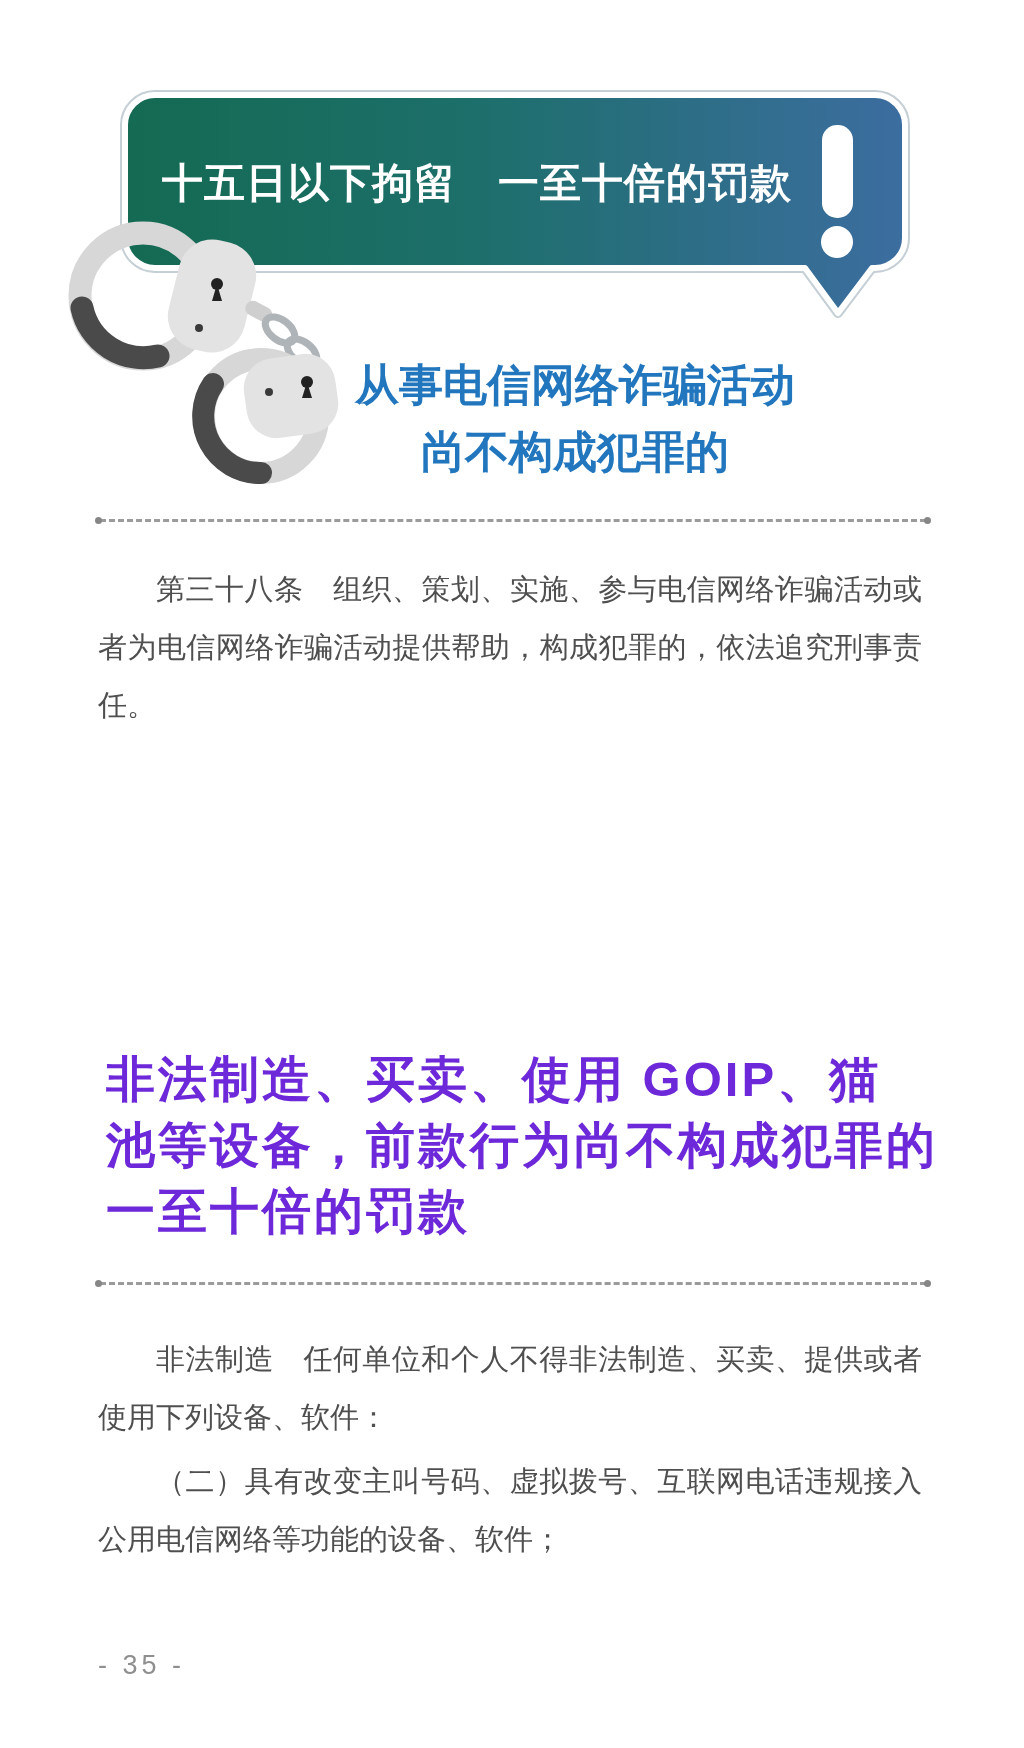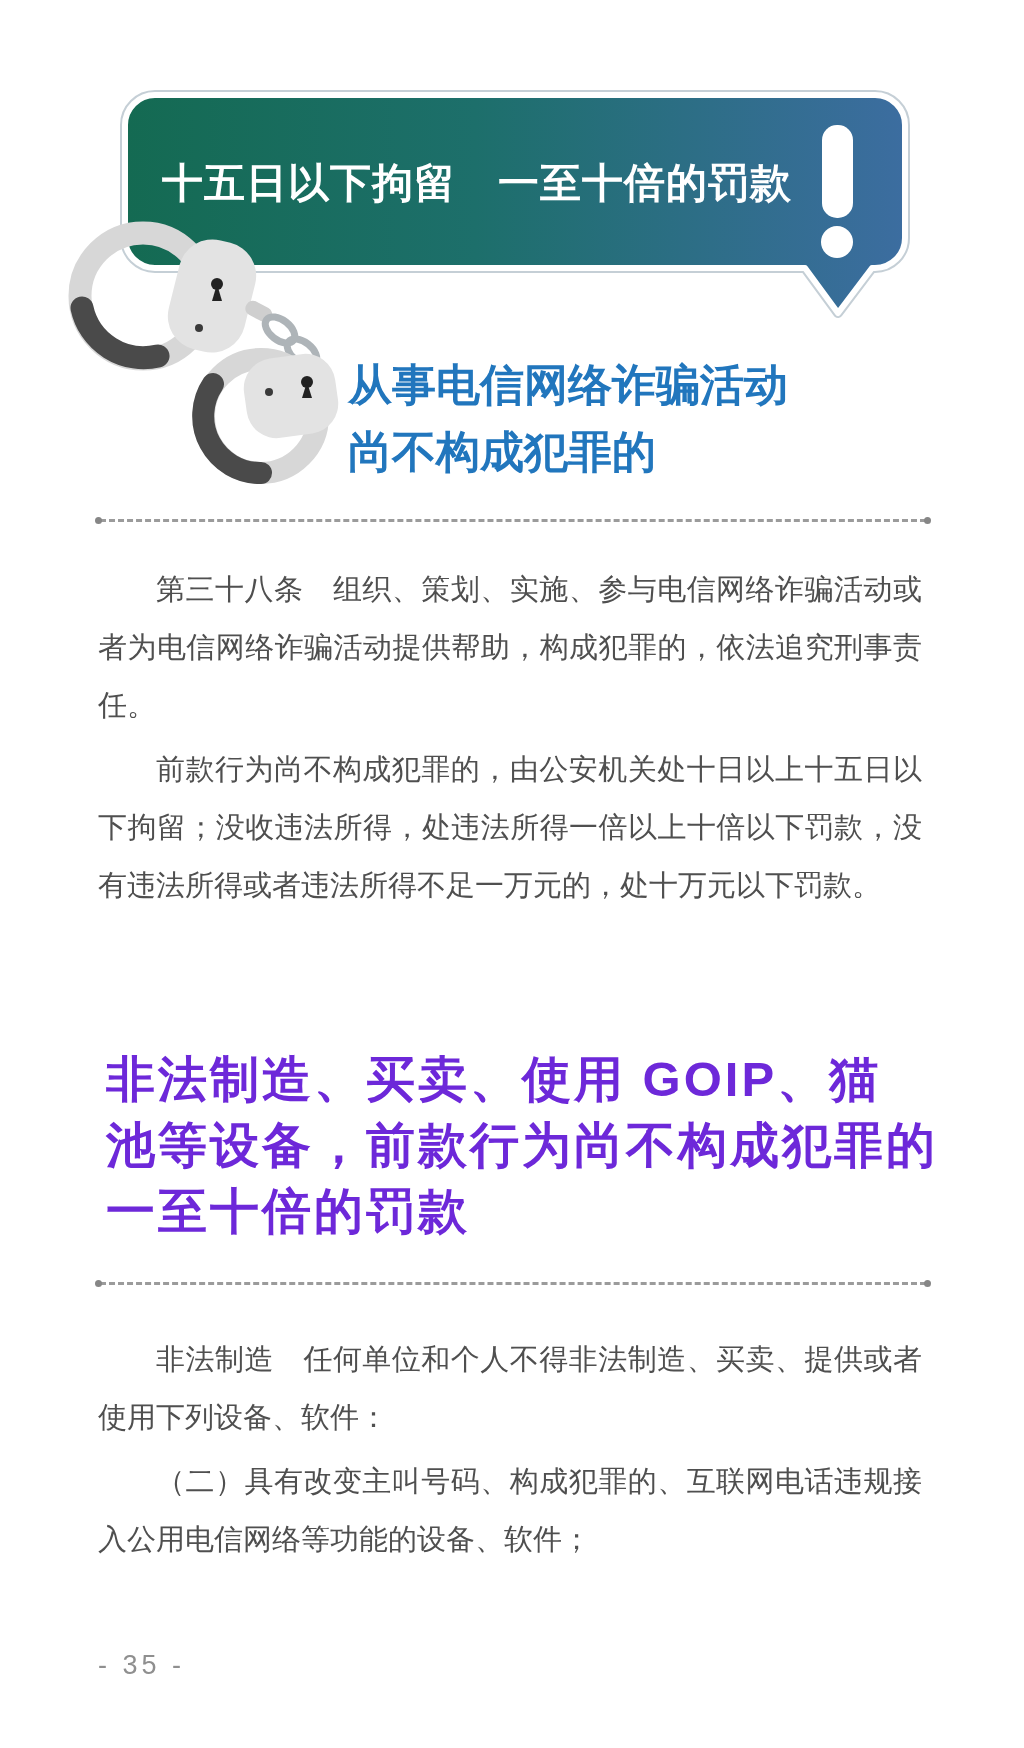--- a/index.html
+++ b/index.html
@@ -10,21 +10,21 @@
   
   #banner-svg{position:absolute;left:110px;top:85px;width:810px;height:240px;}
   #banner-text{
     position:absolute;left:162px;top:156px;width:620px;text-align:center;
     font-size:41px;font-weight:bold;color:#ffffff;letter-spacing:1px;white-space:nowrap;
   }
   
   #handcuffs-svg{position:absolute;left:55px;top:188px;width:290px;height:310px;}
   
   #heading1{
-    position:absolute;left:348px;top:351px;width:454px;text-align:left;
+    position:absolute;left:348px;top:351px;width:454px;text-align:center;
     font-size:44px;line-height:67px;font-weight:bold;color:#2176bd;
   }
   #heading1 .hline{white-space:nowrap;}
   #heading2{
     position:absolute;left:106px;top:1046px;width:834px;
     font-size:49px;line-height:66px;font-weight:bold;color:#6d28d9;letter-spacing:3px;
   }
   #heading2 .hline{white-space:nowrap;}
   
   .divider{position:absolute;left:100px;width:826px;height:0;border-top:3px dashed #9b9b9b;}
@@ -93,29 +93,28 @@
 
 <div id="heading1">
   <div class="hline">从事电信网络诈骗活动</div>
   <div class="hline">尚不构成犯罪的</div>
 </div>
 
 <div id="divider-1" class="divider"></div>
 
 <div id="flow-1" class="bodytext">
   <p>第三十八条　组织、策划、实施、参与电信网络诈骗活动或者为电信网络诈骗活动提供帮助，构成犯罪的，依法追究刑事责任。</p>
-  <p>前款行为尚不构成犯罪的，由公安机关处十日以上十五日以下拘留；没收违法所得，处违法所得一倍以上十倍以下罚款，没有违法所得或者违法所得不足一万元的，处十万元以下罚款。</p>
 </div>
 
 <div id="heading2">
   <div class="hline">非法制造、买卖、使用 GOIP、猫</div>
   <div class="hline">池等设备，前款行为尚不构成犯罪的</div>
   <div class="hline">一至十倍的罚款</div>
 </div>
 
 <div id="divider-2" class="divider"></div>
 
 <div id="flow-2" class="bodytext">
   <p>非法制造　任何单位和个人不得非法制造、买卖、提供或者使用下列设备、软件：</p>
-  <p>（二）具有改变主叫号码、构成犯罪的、互联网电话违规接入公用电信网络等功能的设备、软件；</p>
+  <p>（二）具有改变主叫号码、虚拟拨号、互联网电话违规接入公用电信网络等功能的设备、软件；</p>
 </div>
 
 <div id="page-number">- 35 -</div>
 
 </body></html>

